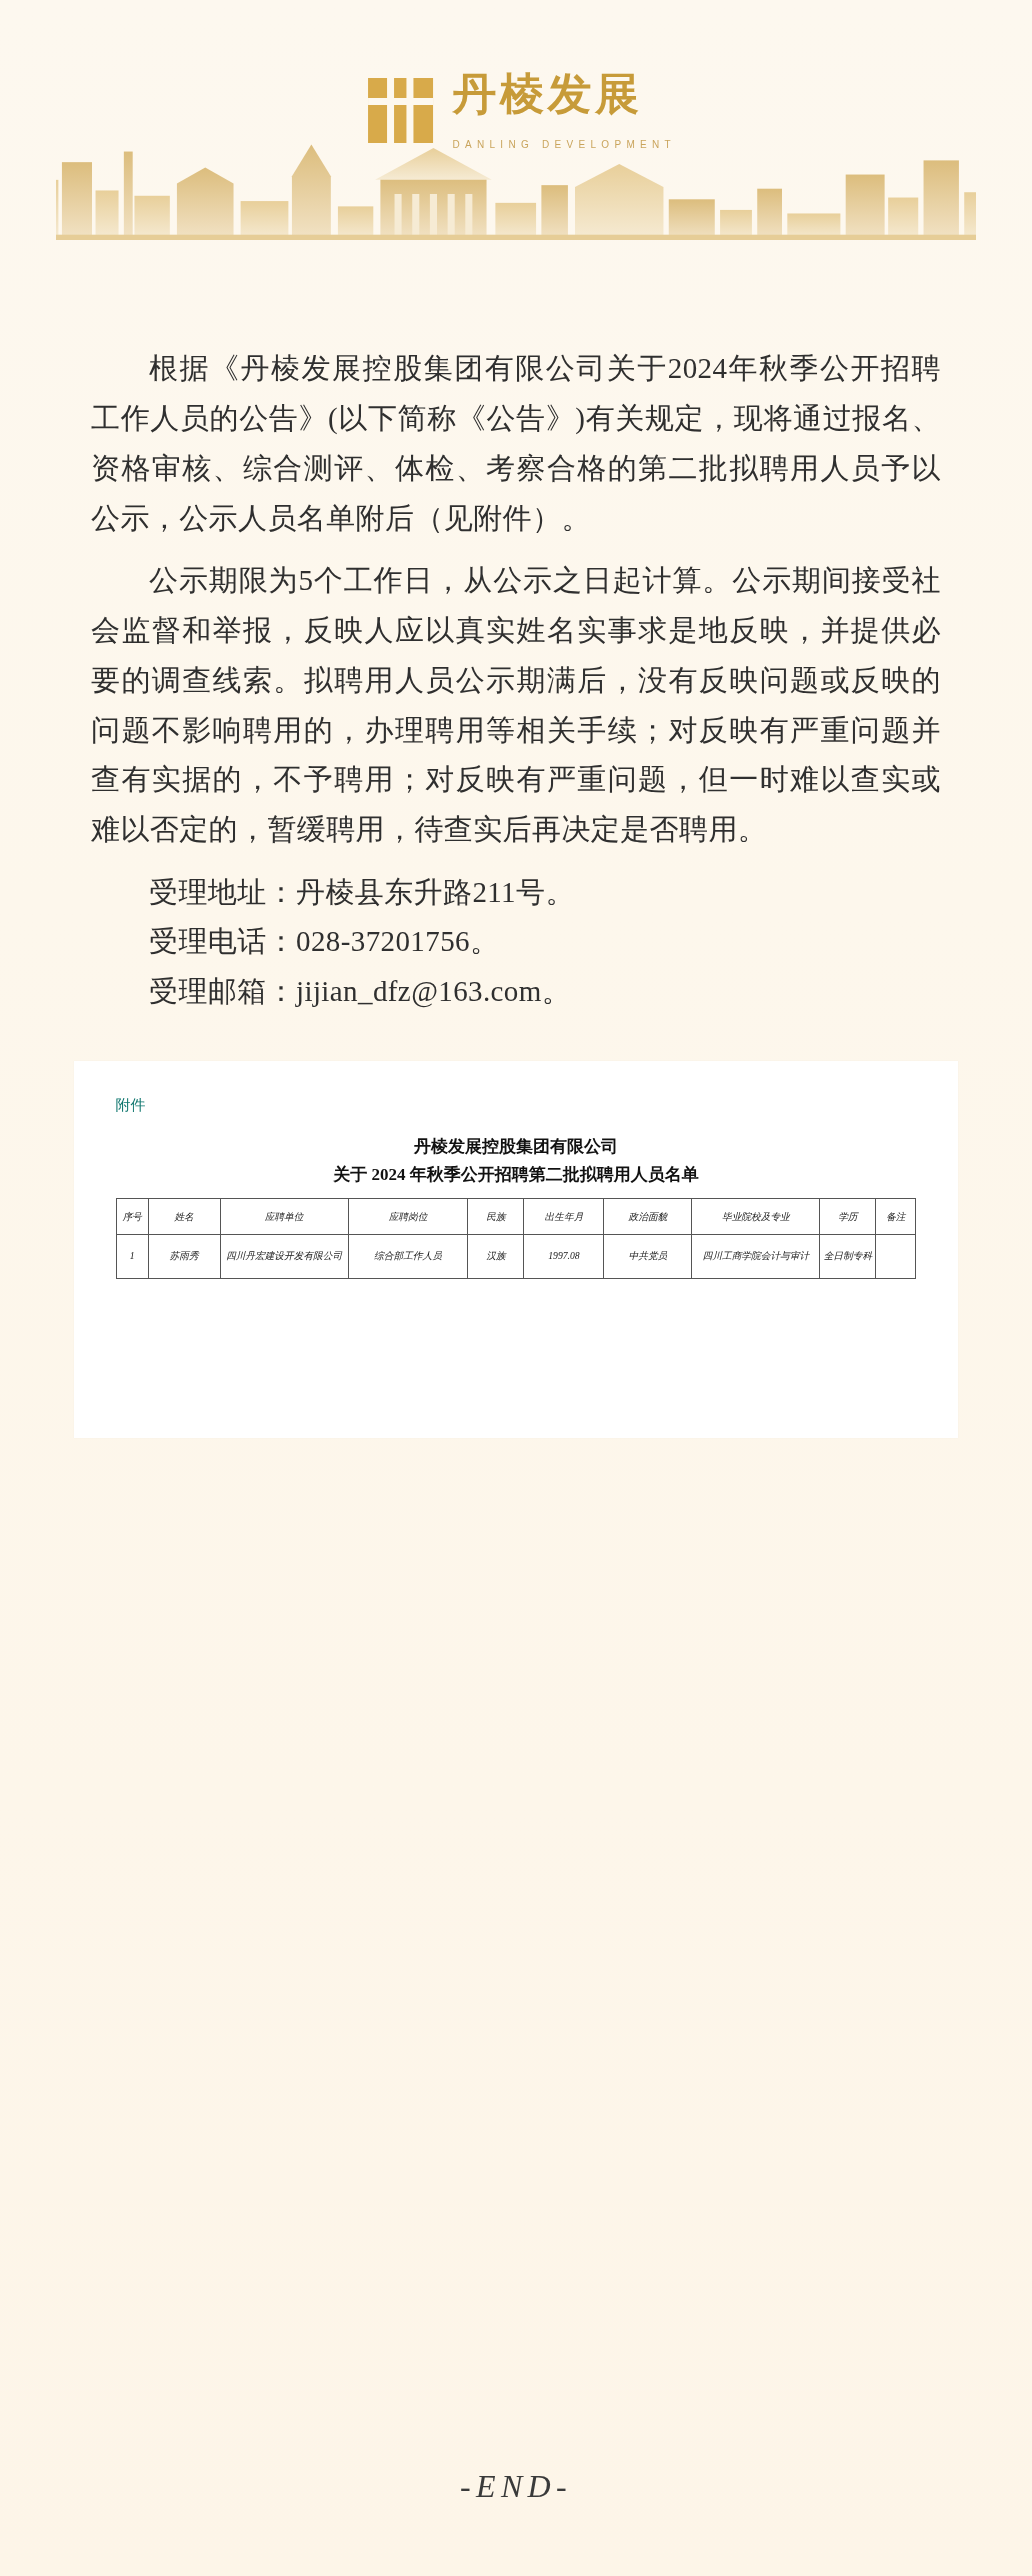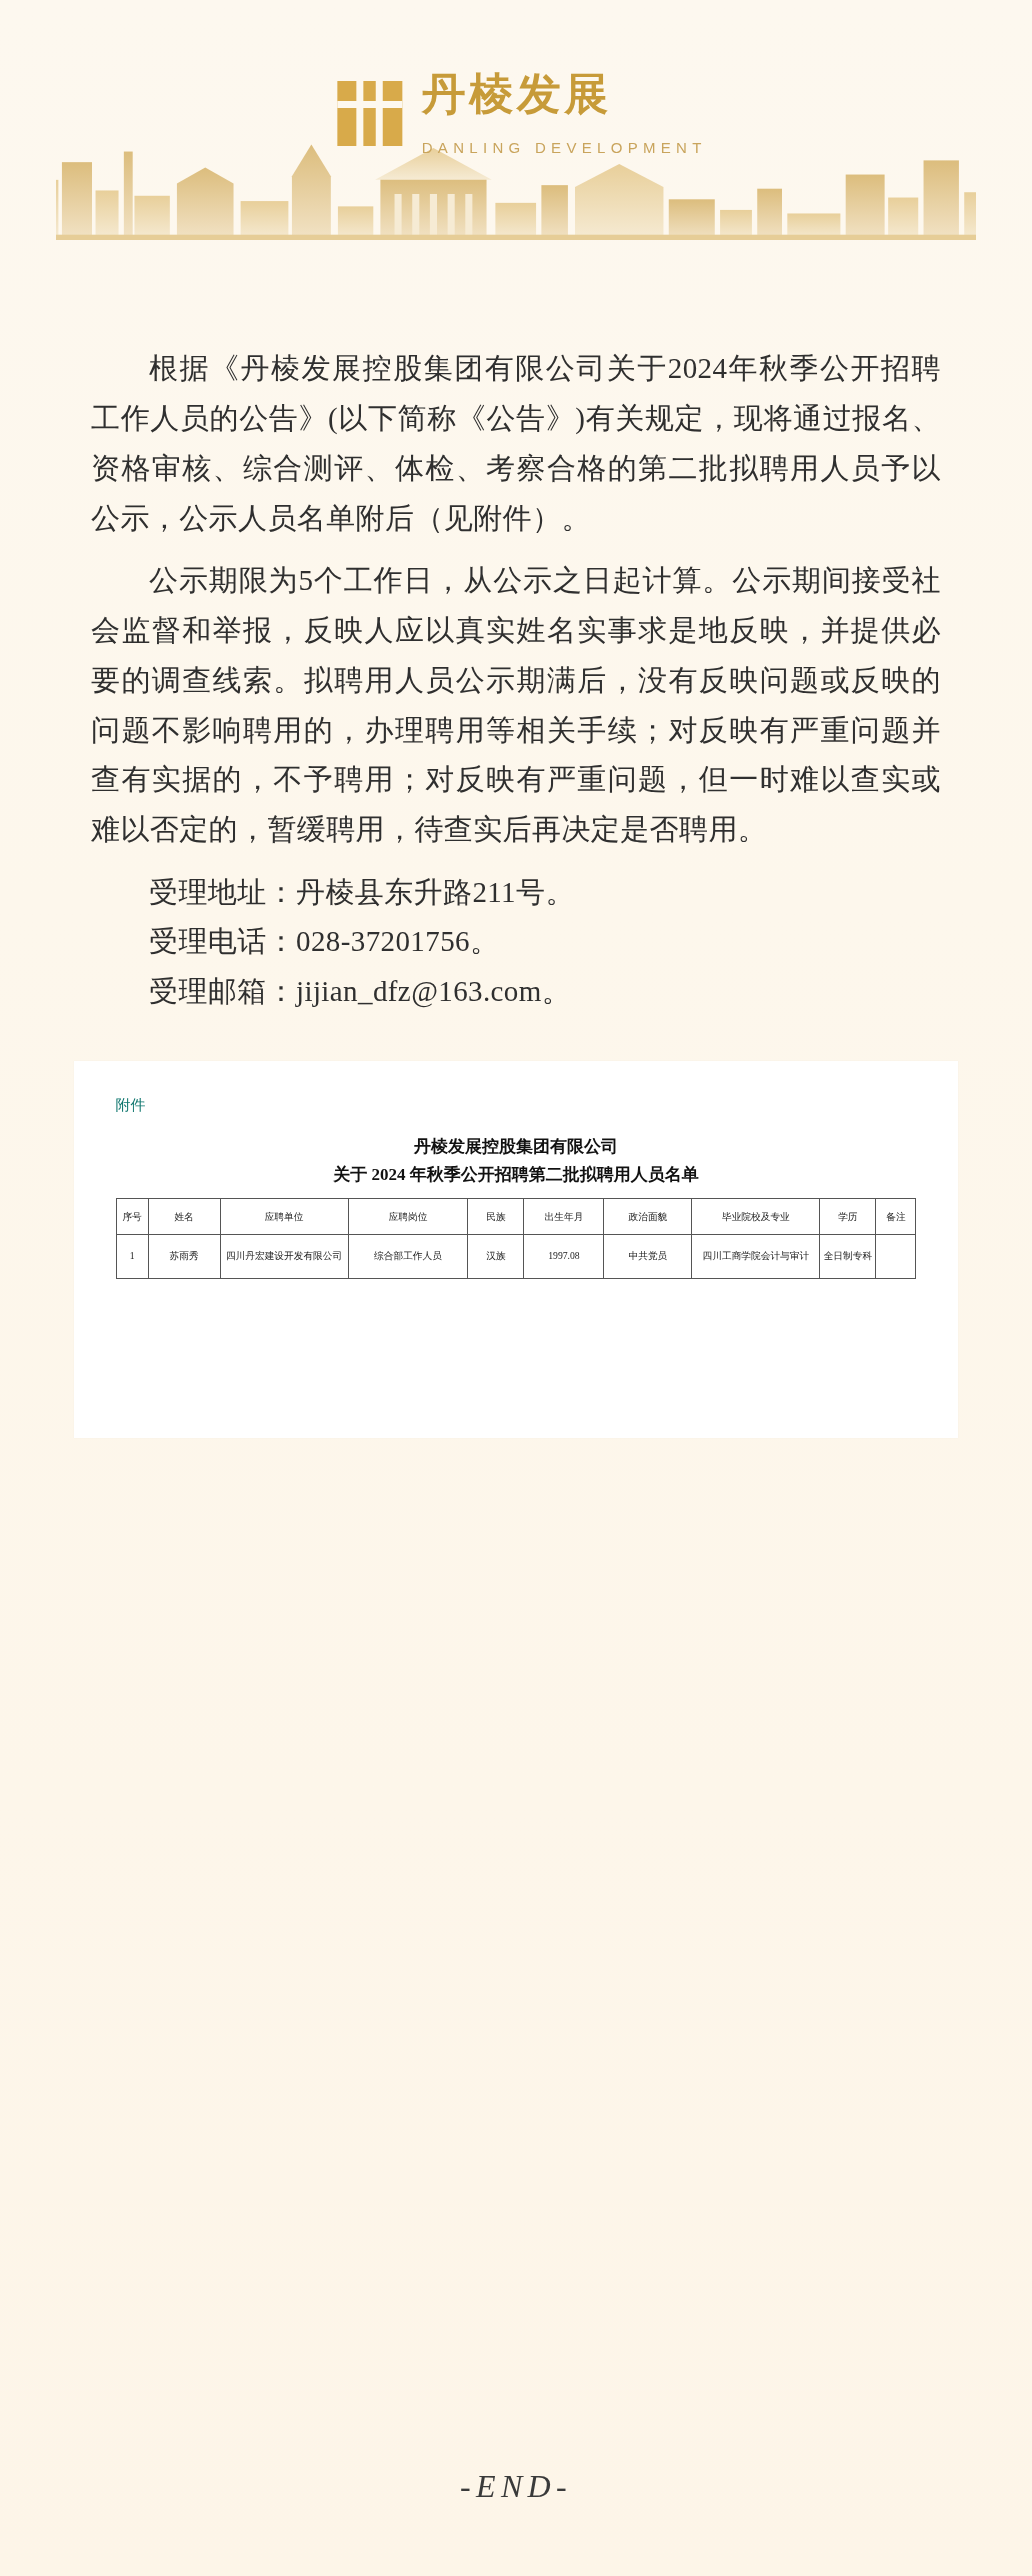--- a/index.html
+++ b/index.html
@@ -62,21 +62,21 @@
   .logo-text { display: flex; flex-direction: column; }
   .logo-cn {
     font-family: "Liberation Serif", serif;
     font-size: 44px;
     font-weight: bold;
     color: #c79b39;
     letter-spacing: 3.5px;
     line-height: 1.1;
   }
   .logo-en {
-    font-size: 15px;
+    font-size: 10px;
     color: #c9a45c;
     letter-spacing: 5.3px;
     margin-top: 20px;
     text-align: center;
   }
   .skyline {
     position: absolute;
     left: -56px;
     right: -56px;
     bottom: 104px;
@@ -135,20 +135,21 @@
     font-family: "Liberation Serif", serif;
     font-size: 9.7px;
     color: #1a1a1a;
   }
   table.roster th, table.roster td {
     border: 0.9px solid #555;
     text-align: center;
     vertical-align: middle;
     padding: 2.6px 1.8px;
     line-height: 1.25;
+    font-style: italic;
   }
   table.roster th { font-weight: normal; height: 30px; }
   table.roster td { height: 37px; }
   .c-no    { width: 4%; }
   .c-name  { width: 9%; }
   .c-unit  { width: 16%; }
   .c-post  { width: 15%; }
   .c-eth   { width: 7%; }
   .c-birth { width: 10%; }
   .c-pol   { width: 11%; }

